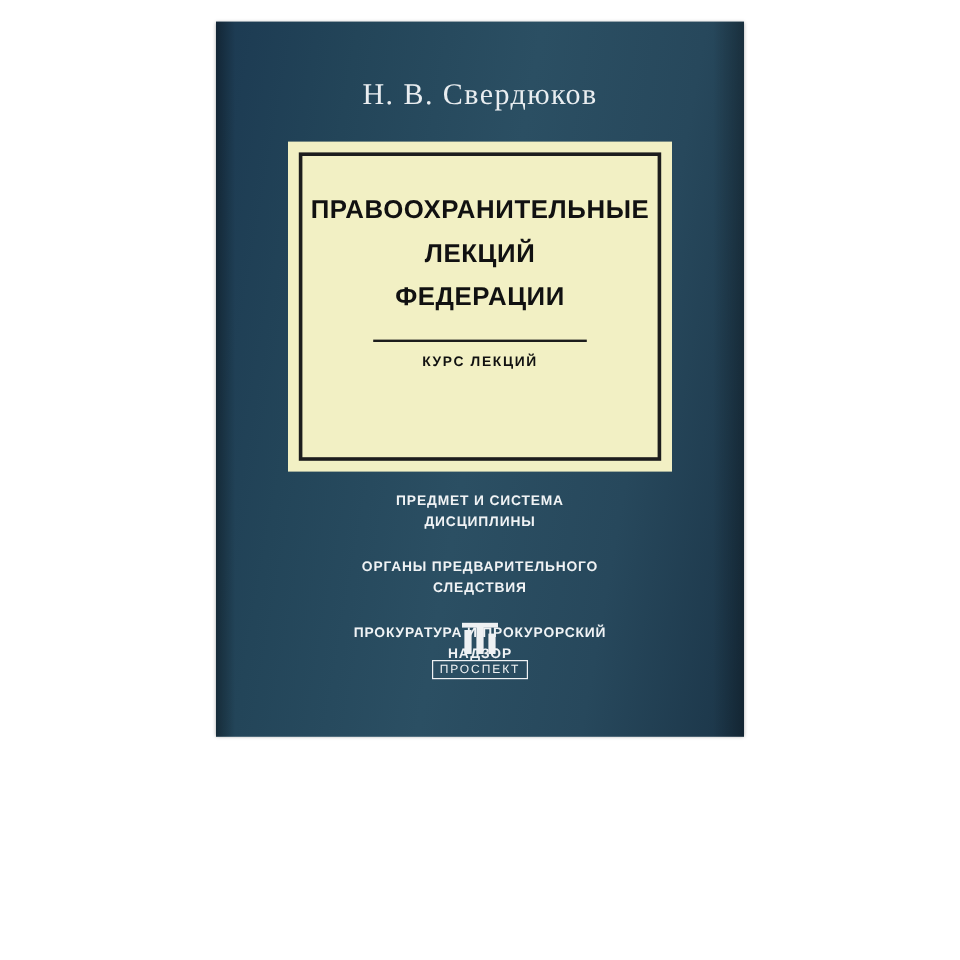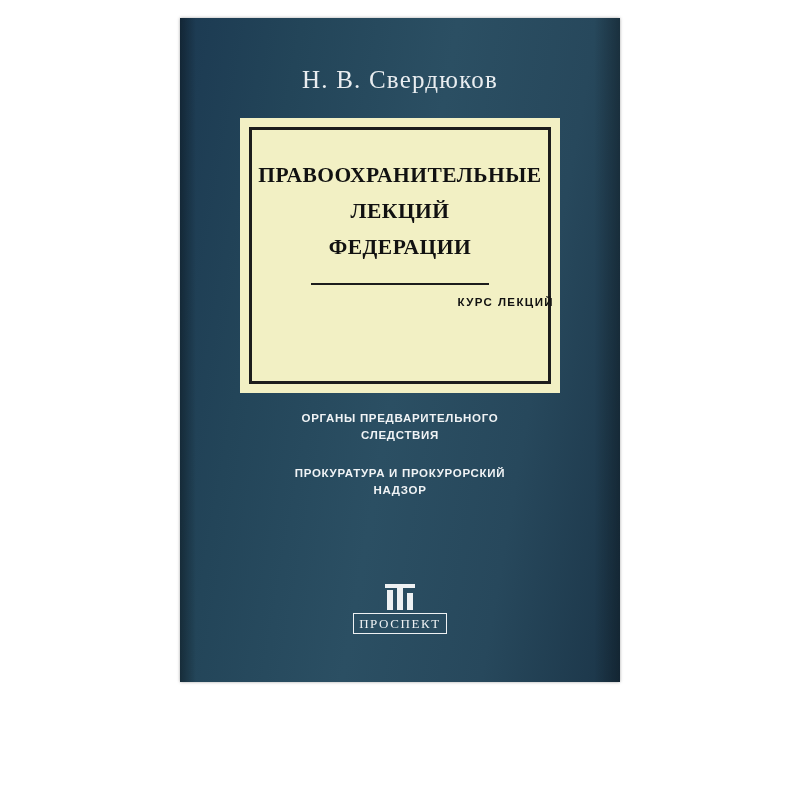--- a/index.html
+++ b/index.html
@@ -18,21 +18,21 @@
     width: 800px;
     height: 800px;
     background: #ffffff;
   }
   
   .cover {
     position: absolute;
     left: 180px;
     top: 18px;
     width: 440px;
-    height: 664px;
+    height: 596px;
     background: linear-gradient(100deg, #1c3a52 0%, #234559 22%, #2b4f63 50%, #27485c 75%, #1b3548 100%);
     box-shadow: 0 0 3px rgba(0,0,0,0.35);
     overflow: hidden;
   }
   
   .cover .spine-shade {
     position: absolute;
     left: 0; top: 0;
     width: 16px; height: 100%;
     background: linear-gradient(to right, rgba(0,0,0,0.35), rgba(0,0,0,0.0));
@@ -69,33 +69,33 @@
     position: absolute;
     left: 9px; top: 9px; right: 9px; bottom: 9px;
     border: 3px solid #1d1d1d;
     box-sizing: border-box;
   }
   .title-lines {
     position: relative;
     margin-top: 33px;
     text-align: center;
     color: #111111;
-    font-family: Liberation Serif, serif;
+    font-family: Liberation Sans, sans-serif;
     font-weight: bold;
     font-size: 21.5px;
     line-height: 36px;
     letter-spacing: 0.5px;
   }
   .title-lines .tl {
     display: block;
   }
   .subtitle-wrap {
     position: relative;
     margin-top: 18px;
-    text-align: right;
+    text-align: center;
   }
   .subtitle-rule {
     width: 178px;
     height: 1.5px;
     background: #1d1d1d;
     margin: 0 auto 11px auto;
   }
   .subtitle {
     color: #111111;
     font-family: "Liberation Sans", sans-serif;
@@ -148,22 +148,22 @@
   .logo-mark .b2 { left: 12px; height: 24px; }
   .logo-mark .b3 { left: 22px; height: 17px; }
   .logo-mark .cap {
     position: absolute;
     left: 0; top: 0;
     width: 30px; height: 4px;
     background: #eef1f3;
   }
   .logo-text {
     color: #eef1f3;
-    font-family: Liberation Serif, serif;
-    font-size: 13px;
+    font-family: Liberation Sans, sans-serif;
+    font-size: 10px;
     letter-spacing: 1.6px;
     border: 1px solid #eef1f3;
     padding: 2px 5px 1.5px 5px;
     display: inline-block;
   }
 </style>
 </head>
 <body>
 
 <div class="page">
@@ -180,20 +180,21 @@
         <span class="tl">ЛЕКЦИЙ</span>
         <span class="tl">ФЕДЕРАЦИИ</span>
       </div>
       <div class="subtitle-wrap">
         <div class="subtitle-rule"></div>
         <div class="subtitle">КУРС ЛЕКЦИЙ</div>
       </div>
     </div>
 
     <div class="topics">
+      <div class="topic">ПРЕДМЕТ И СИСТЕМА<br>ДИСЦИПЛИНЫ</div>
       <div class="topic">ОРГАНЫ ПРЕДВАРИТЕЛЬНОГО<br>СЛЕДСТВИЯ</div>
       <div class="topic">ПРОКУРАТУРА И ПРОКУРОРСКИЙ<br>НАДЗОР</div>
     </div>
 
     <div class="publisher">
       <div class="logo-box">
         <div class="logo-mark">
           <div class="cap"></div>
           <div class="bar b1"></div>
           <div class="bar b2"></div>

